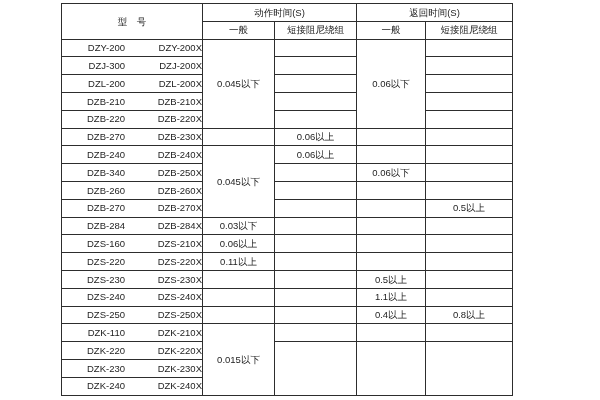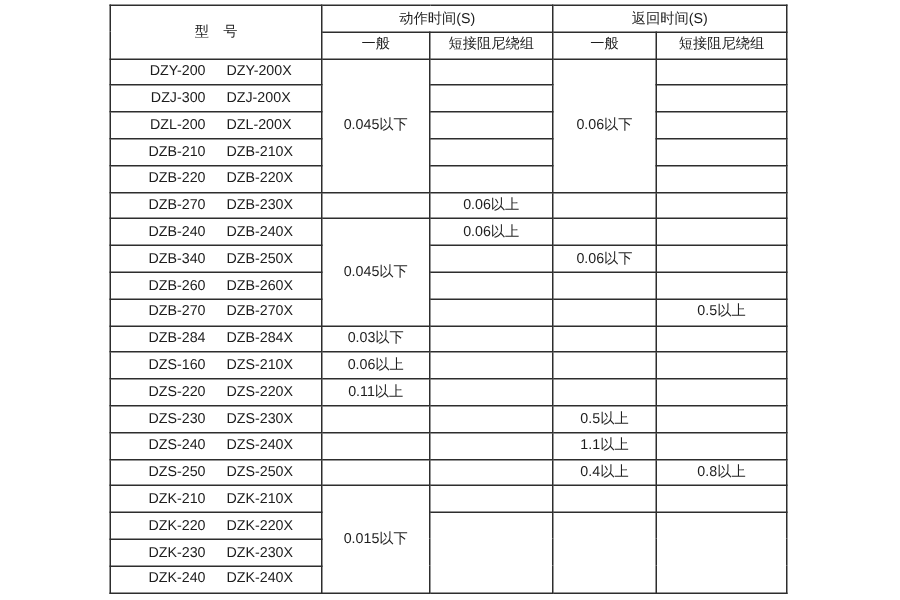--- a/index.html
+++ b/index.html
@@ -2,35 +2,35 @@
 <html><head>
 <meta charset="utf-8">
 <style>
   html,body { margin:0; padding:0; background:#ffffff; }
   .page {
     position:relative; width:600px; height:400px; background:#ffffff;
     font-family:"Liberation Sans","DejaVu Sans",sans-serif; color:#1d1d1d;
     overflow:hidden;
   }
   table.spec {
-    position:absolute; left:73px; top:3px;
+    position:absolute; left:61px; top:3px;
     border-collapse:collapse; table-layout:fixed;
   }
   .spec th, .spec td {
     border:1px solid #2d2d2d;
     font-size:9.5px; font-weight:normal;
     text-align:center; vertical-align:middle;
     padding:0; line-height:1; height:16.6px;
     white-space:nowrap; overflow:hidden;
     background:#ffffff;
   }
   .spec tr { height:17.8px; }
   .mwrap { display:flex; width:100%; align-items:center; }
   .mwrap .m1 { flex:1; text-align:right; padding-right:7px; }
-  .mwrap .m2 { flex:1; text-align:left;  padding-left:7px; }
+  .mwrap .m2 { flex:1; text-align:right;  padding-left:7px; }
 </style>
 </head>
 <body>
 
 <div class="page">
   <table class="spec">
     <colgroup>
       <col style="width:141px">
         <col style="width:72px">
         <col style="width:82px">
@@ -228,21 +228,21 @@
             </div>
           </td>
         <td></td>
         <td></td>
         <td>0.4以上</td>
         <td>0.8以上</td>
       </tr>
       <tr>
         <td>
             <div class="mwrap">
-              <span class="m1">DZK-210</span>
+              <span class="m1">DZK-110</span>
               <span class="m2">DZK-210X</span>
             </div>
           </td>
         <td rowspan="4">0.015以下</td>
         <td></td>
         <td></td>
         <td></td>
       </tr>
       <tr>
         <td>

